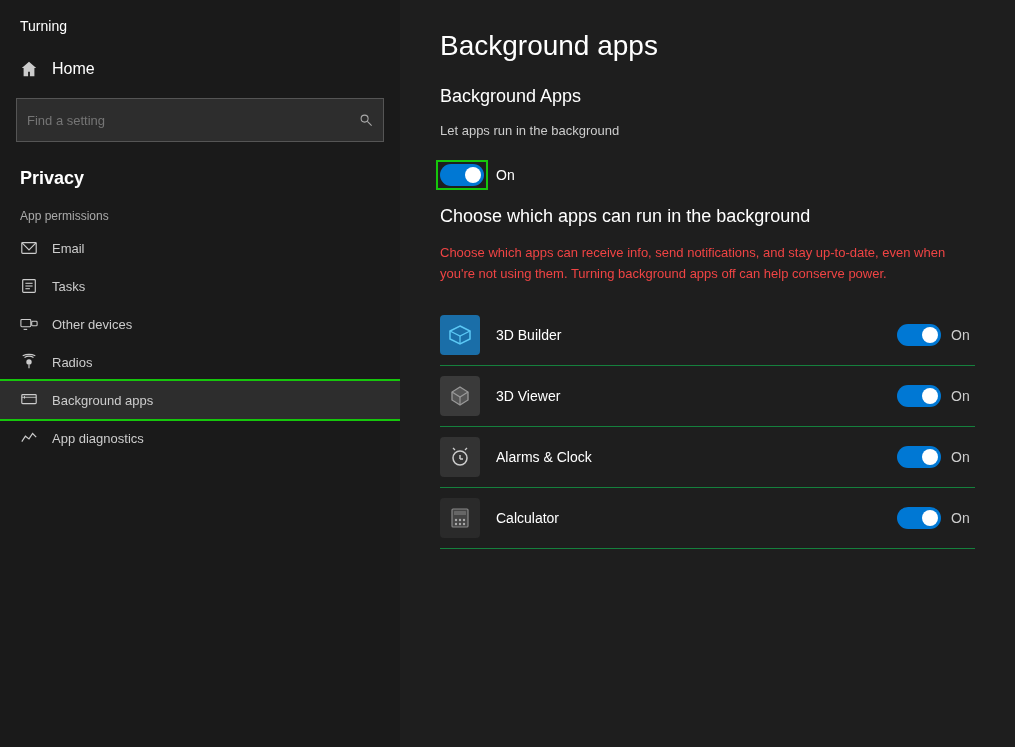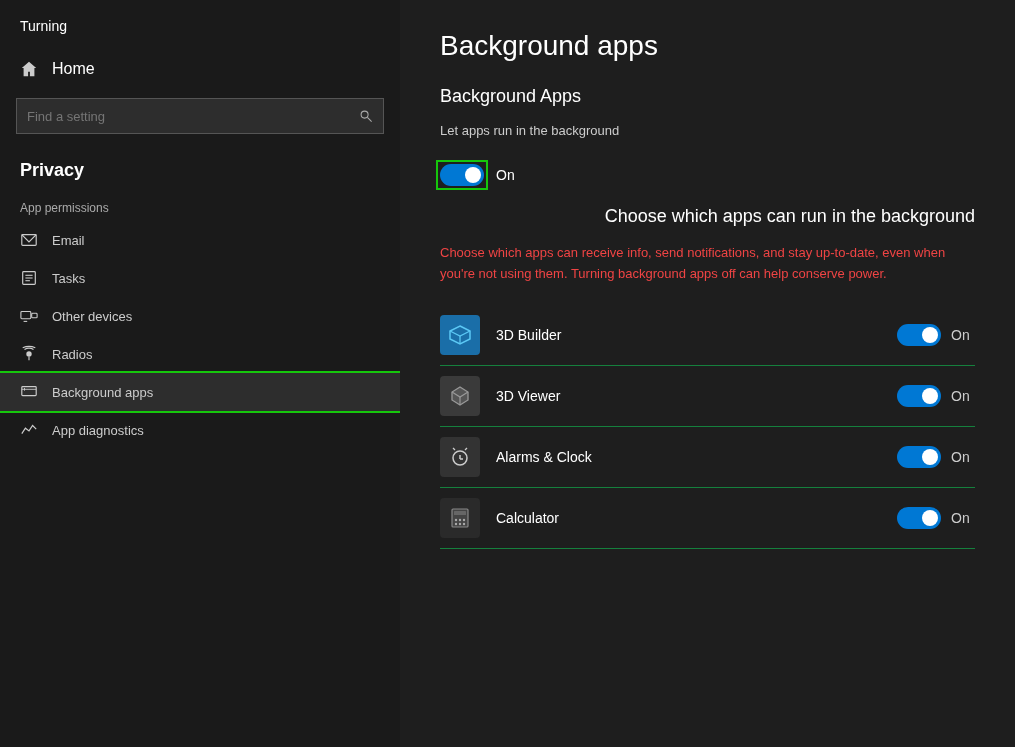--- a/index.html
+++ b/index.html
@@ -37,21 +37,21 @@
       cursor: pointer;
       gap: 14px;
     }
 
     .sidebar-search {
       margin: 8px 16px 16px 16px;
       display: flex;
       align-items: center;
       background: #2d2d2d;
       border: 1px solid #555;
-      height: 36px;
+      height: 44px;
       padding: 0 10px;
       gap: 24px;
     }
 
     .sidebar-search input {
       background: transparent;
       border: none;
       outline: none;
       color: #aaa;
       font-size: 13px;
@@ -306,21 +306,21 @@
 
   <div class="toggle-row">
     <div class="toggle toggle-highlight">
       <div class="toggle-track on">
         <div class="toggle-knob on"></div>
       </div>
     </div>
     <span class="toggle-label">On</span>
   </div>
 
-  <h2 class="section-title" style="margin-top:4px;text-align:right;">Choose which apps can run in the background</h2>
+  <h2 class="section-title" style="margin-top:4px;">Choose which apps can run in the background</h2>
 
   <p class="section-desc">Choose which apps can receive info, send notifications, and stay up-to-date, even when you're not using them. Turning background apps off can help conserve power.</p>
 
   <div class="app-list">
 
     <div class="app-row">
       <div class="app-icon app-icon-3d">
         <svg width="24" height="24" viewBox="0 0 24 24">
           <polygon points="12,3 22,8 22,16 12,21 2,16 2,8" fill="none" stroke="#5bc8f5" stroke-width="1.5"></polygon>
           <polyline points="2,8 12,13 22,8" stroke="#5bc8f5" stroke-width="1.3" fill="none"></polyline>

